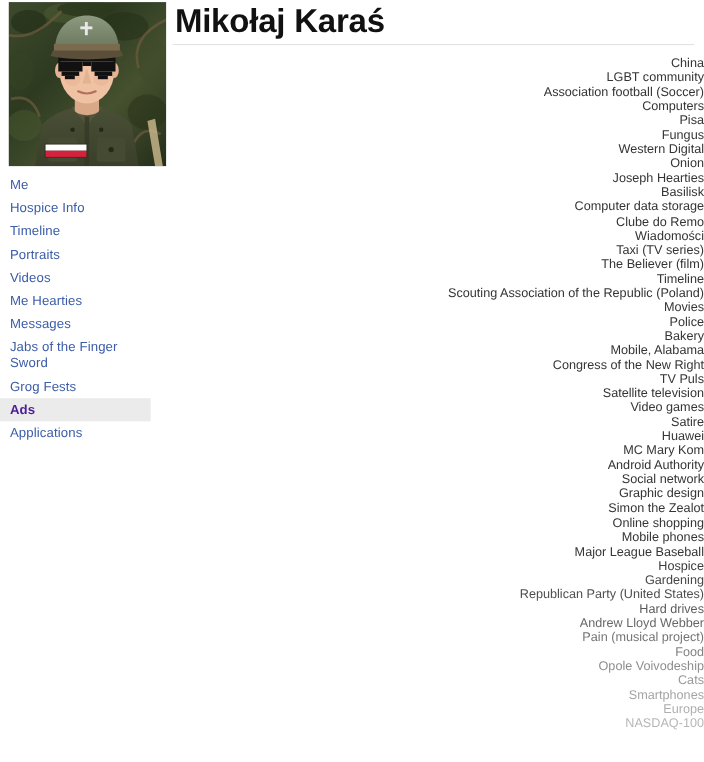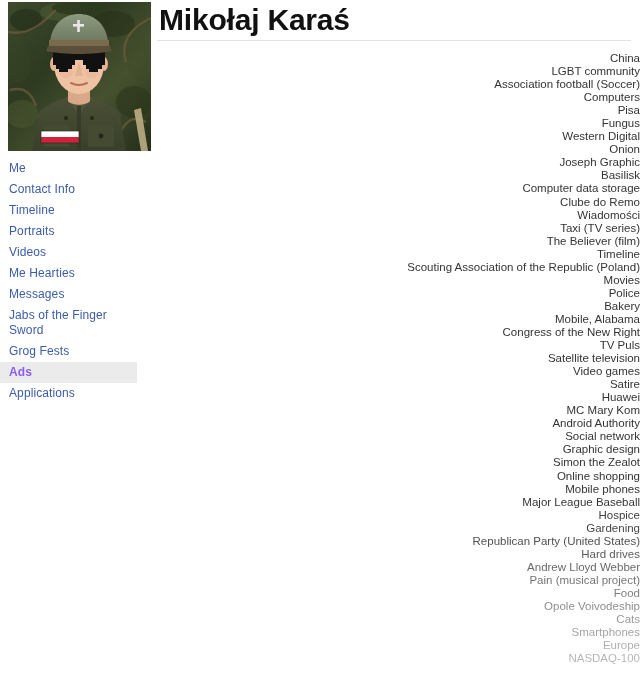--- a/index.html
+++ b/index.html
@@ -55,21 +55,21 @@
     margin: 0;
     font-size: 12px;
     line-height: 15px;
     color: #3b5ca8;
     text-decoration: none;
     width: 128px;
     letter-spacing: 0.1px;
   }
   .nav-item.active {
     background: #ebebeb;
-    color: #8b5cf6;
+    color: #4c1d95;
     font-weight: bold;
   }
 
   
   #main {
     position: absolute;
     left: 157px;
     top: 0;
     width: 483px;
     height: 693px;
@@ -230,21 +230,21 @@
           <g fill="#e8e8e8">
             <rect x="69.2" y="18" width="2.6" height="12"></rect>
             <rect x="65" y="22" width="11" height="2.6"></rect>
           </g>
         </g>
       </svg>
     </div>
 
     <nav id="sidebar-nav">
       <a class="nav-item" href="#">Me</a>
-      <a class="nav-item" href="#">Contact Info</a>
+      <a class="nav-item" href="#">Hospice Info</a>
       <a class="nav-item" href="#">Timeline</a>
       <a class="nav-item" href="#">Portraits</a>
       <a class="nav-item" href="#">Videos</a>
       <a class="nav-item" href="#">Me Hearties</a>
       <a class="nav-item" href="#">Messages</a>
       <a class="nav-item" href="#" style="white-space:normal;">Jabs of the Finger Sword</a>
       <a class="nav-item" href="#">Grog Fests</a>
       <a class="nav-item active" href="#">Ads</a>
       <a class="nav-item" href="#">Applications</a>
     </nav>
@@ -256,21 +256,21 @@
 
     <ul id="topics-list">
       <li>China</li>
       <li>LGBT community</li>
       <li>Association football (Soccer)</li>
       <li>Computers</li>
       <li>Pisa</li>
       <li>Fungus</li>
       <li>Western Digital</li>
       <li>Onion</li>
-      <li>Joseph Graphic</li>
+      <li>Joseph Hearties</li>
       <li>Basilisk</li>
       <li>Computer data storage</li>
       <li>Clube do Remo</li>
       <li>Wiadomości</li>
       <li>Taxi (TV series)</li>
       <li>The Believer (film)</li>
       <li>Timeline</li>
       <li>Scouting Association of the Republic (Poland)</li>
       <li>Movies</li>
       <li>Police</li>

